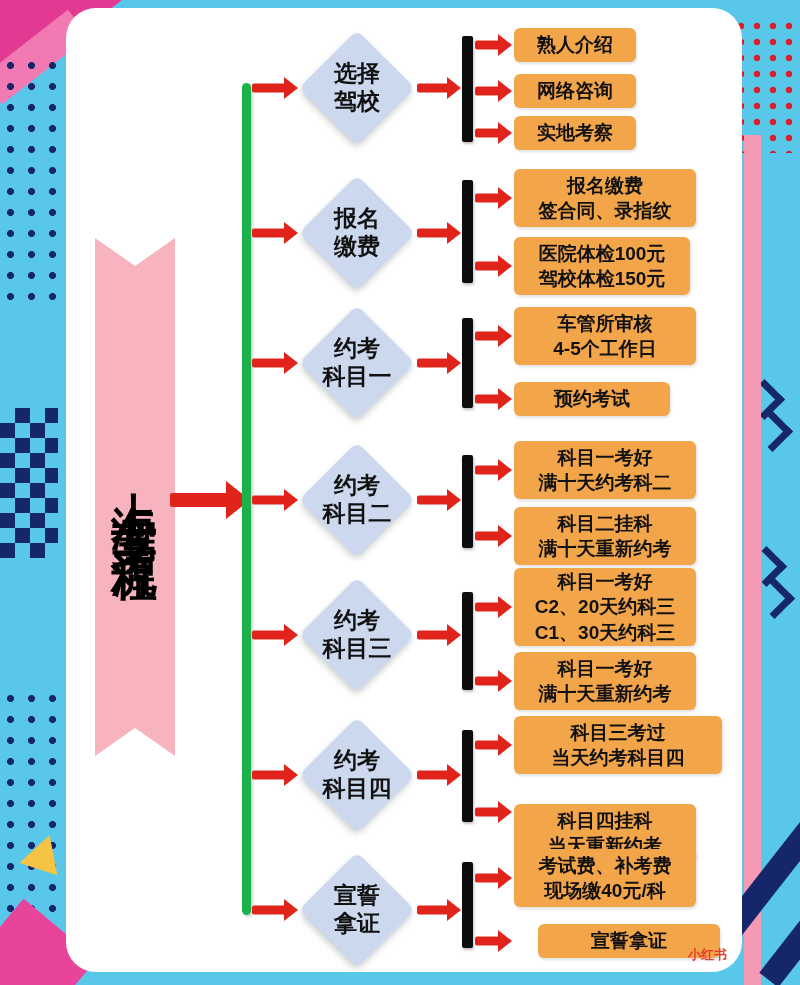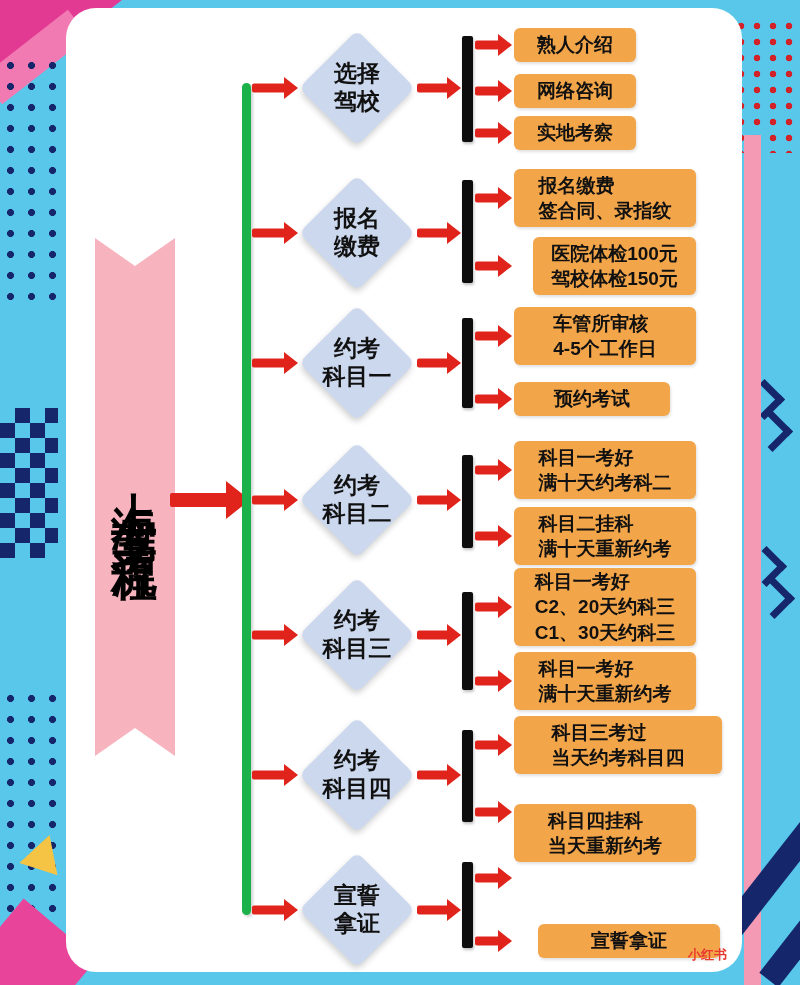--- a/index.html
+++ b/index.html
@@ -58,21 +58,21 @@
 
   
   .dia{position:absolute;width:118px;height:118px;display:flex;align-items:center;justify-content:center;}
   .dia::before{content:"";position:absolute;inset:18px;background:var(--diamond);transform:rotate(45deg);
     border-radius:8px;box-shadow:2px 3px 6px rgba(0,0,0,.18);}
   .dlabel{position:relative;font-size:23px;font-weight:800;color:#111;text-align:center;line-height:1.2;white-space:pre-line;}
 
   
   .vbar{position:absolute;left:462px;width:11px;background:#0d0d0d;border-radius:2px;box-shadow:1px 2px 3px rgba(0,0,0,.25);}
   .obox{position:absolute;background:var(--orange);border-radius:6px;display:flex;align-items:center;justify-content:center;
-    text-align:left;font-weight:800;font-size:19px;line-height:1.32;color:#111;white-space:pre-line;padding:0 4px;
+    text-align:center;font-weight:800;font-size:19px;line-height:1.32;color:#111;white-space:pre-line;padding:0 4px;
     box-shadow:1px 2px 3px rgba(0,0,0,.12);box-sizing:border-box;}
 
   .watermark{position:absolute;left:688px;top:946px;font-size:13px;font-weight:700;color:#e8392e;}
 </style>
 </head>
 <body>
 
 <div class="canvas">
 
   <div class="decor" style="left:-30px;top:-25px;width:150px;height:75px;background:#e23a92;transform:rotate(-38deg);"></div>
@@ -119,21 +119,21 @@
     <div class="dia" style="left:298px;top:174px;">
       <div class="dlabel">报名
 缴费</div>
     </div>
     <div class="arrow" style="left:417px;top:222px;width:44px;"></div>
     <div class="vbar" style="top:180px;height:103px;"></div>
     <div class="arrow" style="left:475px;top:187px;width:37px;"></div>
     <div class="obox" style="left:514px;top:169px;width:182px;height:58px;">报名缴费
 签合同、录指纹</div>
     <div class="arrow" style="left:475px;top:255px;width:37px;"></div>
-    <div class="obox" style="left:533px;top:237px;width:163px;height:58px;">医院体检100元
+    <div class="obox" style="left:514px;top:237px;width:176px;height:58px;">医院体检100元
 驾校体检150元</div>
 
     <div class="arrow" style="left:252px;top:352px;width:46px;"></div>
     <div class="dia" style="left:298px;top:304px;">
       <div class="dlabel">约考
 科目一</div>
     </div>
     <div class="arrow" style="left:417px;top:352px;width:44px;"></div>
     <div class="vbar" style="top:318px;height:90px;"></div>
     <div class="arrow" style="left:475px;top:325px;width:37px;"></div>
@@ -186,19 +186,21 @@
 当天重新约考</div>
 
     <div class="arrow" style="left:252px;top:899px;width:46px;"></div>
     <div class="dia" style="left:298px;top:851px;">
       <div class="dlabel">宣誓
 拿证</div>
     </div>
     <div class="arrow" style="left:417px;top:899px;width:44px;"></div>
     <div class="vbar" style="top:862px;height:86px;"></div>
     <div class="arrow" style="left:475px;top:867px;width:37px;"></div>
+    <div class="obox" style="left:514px;top:849px;width:182px;height:58px;">考试费、补考费
+现场缴40元/科</div>
     <div class="arrow" style="left:475px;top:930px;width:37px;"></div>
     <div class="obox" style="left:514px;top:924px;width:182px;height:34px;margin-left:24px;">宣誓拿证</div>
 
     <div class="watermark">小红书</div>
 
   </div>
 </div>
 
 </body></html>

